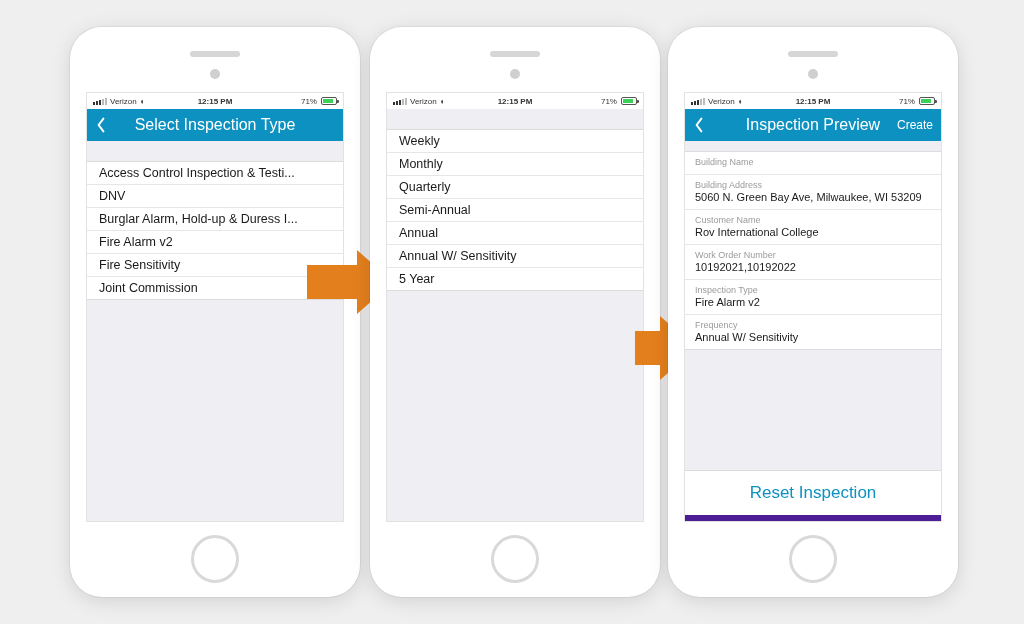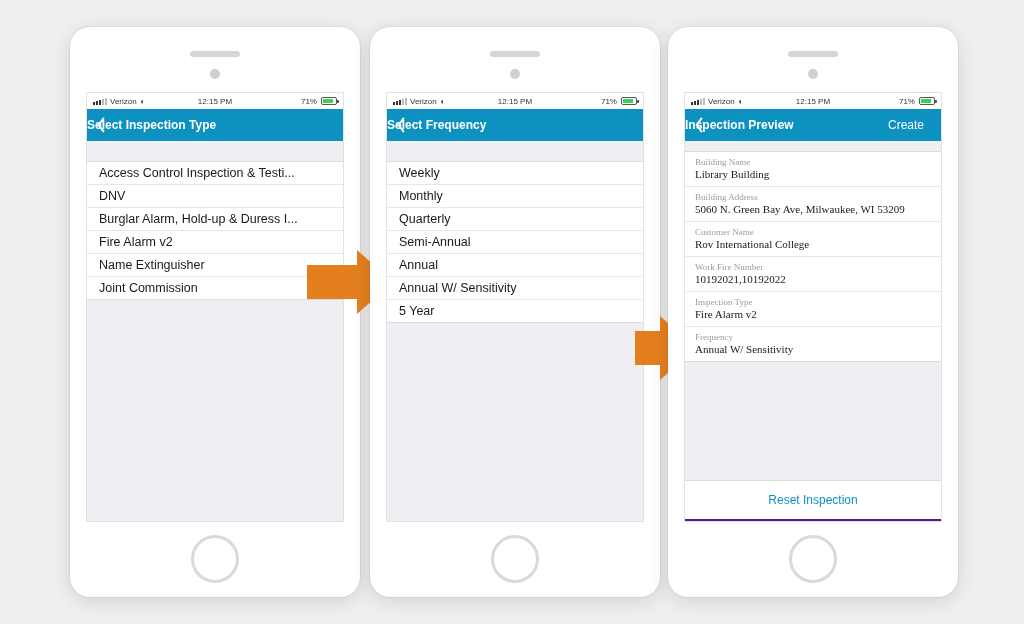--- a/index.html
+++ b/index.html
@@ -9,21 +9,21 @@
     background: #efefef;
     font-family: -apple-system, "Helvetica Neue", Arial, sans-serif;
     position: relative;
     overflow: hidden;
   }
   .phone {
     position: absolute;
     width: 290px;
     height: 570px;
     background: #fff;
-    border-radius: 20px;
+    border-radius: 32px;
     box-shadow: 0 4px 20px rgba(0,0,0,0.12), 0 0 0 1px rgba(0,0,0,0.05);
     padding: 65px 16px 75px 16px;
   }
   .phone::before {
     content: "";
     position: absolute;
     top: 24px;
     left: 50%;
     transform: translateX(-50%);
     width: 50px;
@@ -65,21 +65,21 @@
     height: 16px;
     background: #fff;
     font-size: 8px;
     display: flex;
     align-items: center;
     padding: 0 6px;
     color: #333;
     border-bottom: none;
   }
   .statusbar .sb-left { flex: 1; display: flex; align-items: center; gap: 3px; }
-  .statusbar .sb-center { flex: 1; text-align: center; font-weight: 400; }
+  .statusbar .sb-center { flex: 1; text-align: center; font-weight: 700; }
   .statusbar .sb-right { flex: 1; display: flex; justify-content: flex-end; align-items: center; gap: 4px; }
   .battery {
     width: 16px;
     height: 8px;
     border: 1px solid #555;
     border-radius: 2px;
     position: relative;
   }
   .battery::after {
     content: "";
@@ -127,28 +127,28 @@
     display: flex;
     align-items: center;
     justify-content: flex-start;
     padding-left: 8px;
   }
   .nav-back svg { width: 12px; height: 16px; }
   .nav-title {
     position: absolute;
     left: 0;
     right: 0;
-    text-align: left;
-    font-size: 12px;
-    font-weight: 700;
+    text-align: center;
+    font-size: 16px;
+    font-weight: 400;
     pointer-events: none;
   }
   .nav-action {
     position: absolute;
-    right: 17px;
+    right: 8px;
     font-size: 12px;
   }
   .list {
     margin-top: 20px;
     background: #fff;
     border-top: 1px solid #dcdcdc;
     border-bottom: 1px solid #dcdcdc;
   }
   .list-item {
     font-size: 12.5px;
@@ -162,40 +162,39 @@
   .list-item:last-child { border-bottom: none; }
   .fieldlist {
     background: #fff;
     border-top: 1px solid #dcdcdc;
     border-bottom: 1px solid #dcdcdc;
     margin-top: 10px;
   }
   .field {
     padding: 5px 10px 6px 10px;
     border-bottom: 1px solid #e6e6e6;
-    font-family: Liberation Serif, serif;
   }
   .field:last-child { border-bottom: none; }
   .field-label {
     font-size: 9px;
     color: #9b9b9b;
     margin-bottom: 1px;
   }
   .field-value {
     font-size: 11px;
     color: #1a1a1a;
   }
   .bottom-link {
     background: #fff;
     border-top: 1px solid #dcdcdc;
-    border-bottom: 2px solid #4c1d95;
+    border-bottom: 6px solid #4c1d95;
     padding: 12px 0;
     text-align: center;
     color: #0d91c1;
-    font-size: 12px;
+    font-size: 17px;
     margin-top: auto;
   }
   .arrow {
     position: absolute;
     display: flex;
     align-items: center;
   }
   .arrow .shaft {
     width: 50px;
     height: 34px;
@@ -240,21 +239,21 @@
             <path d="M9 2 L3 10 L9 18" stroke="#fff" stroke-width="2.5" stroke-linecap="round" stroke-linejoin="round"></path>
           </svg>
       </div>
       <div class="nav-title">Select Inspection Type</div>
     </div>
     <div class="list">
       <div class="list-item">Access Control Inspection &amp; Testi...</div>
       <div class="list-item">DNV</div>
       <div class="list-item">Burglar Alarm, Hold-up &amp; Duress I...</div>
       <div class="list-item">Fire Alarm v2</div>
-      <div class="list-item">Name Extinguisher</div>
+      <div class="list-item">Fire Sensitivity</div>
       <div class="list-item">Joint Commission</div>
     </div>
   </div>
   <div class="home-btn"></div>
 </div>
 
 <div class="arrow" style="left:307px; top:250px;">
   <div class="shaft"></div>
     <div class="head"></div>
 </div>
@@ -274,28 +273,20 @@
         <span>Verizon</span>
         <span>◖</span>
       </div>
       <div class="sb-center">12:15 PM</div>
       <div class="sb-right">
         <span>71%</span>
         <span class="battery">
             <span class="fill"></span>
           </span>
       </div>
-    </div>
-    <div class="navbar">
-      <div class="nav-back">
-        <svg viewBox="0 0 12 20" fill="none">
-            <path d="M9 2 L3 10 L9 18" stroke="#fff" stroke-width="2.5" stroke-linecap="round" stroke-linejoin="round"></path>
-          </svg>
-      </div>
-      <div class="nav-title">Select Frequency</div>
     </div>
     <div class="list">
       <div class="list-item">Weekly</div>
       <div class="list-item">Monthly</div>
       <div class="list-item">Quarterly</div>
       <div class="list-item">Semi-Annual</div>
       <div class="list-item">Annual</div>
       <div class="list-item">Annual W/ Sensitivity</div>
       <div class="list-item">5 Year</div>
     </div>
@@ -336,32 +327,31 @@
         <svg viewBox="0 0 12 20" fill="none">
             <path d="M9 2 L3 10 L9 18" stroke="#fff" stroke-width="2.5" stroke-linecap="round" stroke-linejoin="round"></path>
           </svg>
       </div>
       <div class="nav-title">Inspection Preview</div>
       <div class="nav-action">Create</div>
     </div>
     <div class="fieldlist">
       <div class="field">
         <div class="field-label">Building Name</div>
-        <div class="field-value">Library Building</div>
       </div>
       <div class="field">
         <div class="field-label">Building Address</div>
         <div class="field-value">5060 N. Green Bay Ave, Milwaukee, WI 53209</div>
       </div>
       <div class="field">
         <div class="field-label">Customer Name</div>
         <div class="field-value">Rov International College</div>
       </div>
       <div class="field">
-        <div class="field-label">Work Fire Number</div>
+        <div class="field-label">Work Order Number</div>
         <div class="field-value">10192021,10192022</div>
       </div>
       <div class="field">
         <div class="field-label">Inspection Type</div>
         <div class="field-value">Fire Alarm v2</div>
       </div>
       <div class="field">
         <div class="field-label">Frequency</div>
         <div class="field-value">Annual W/ Sensitivity</div>
       </div>

